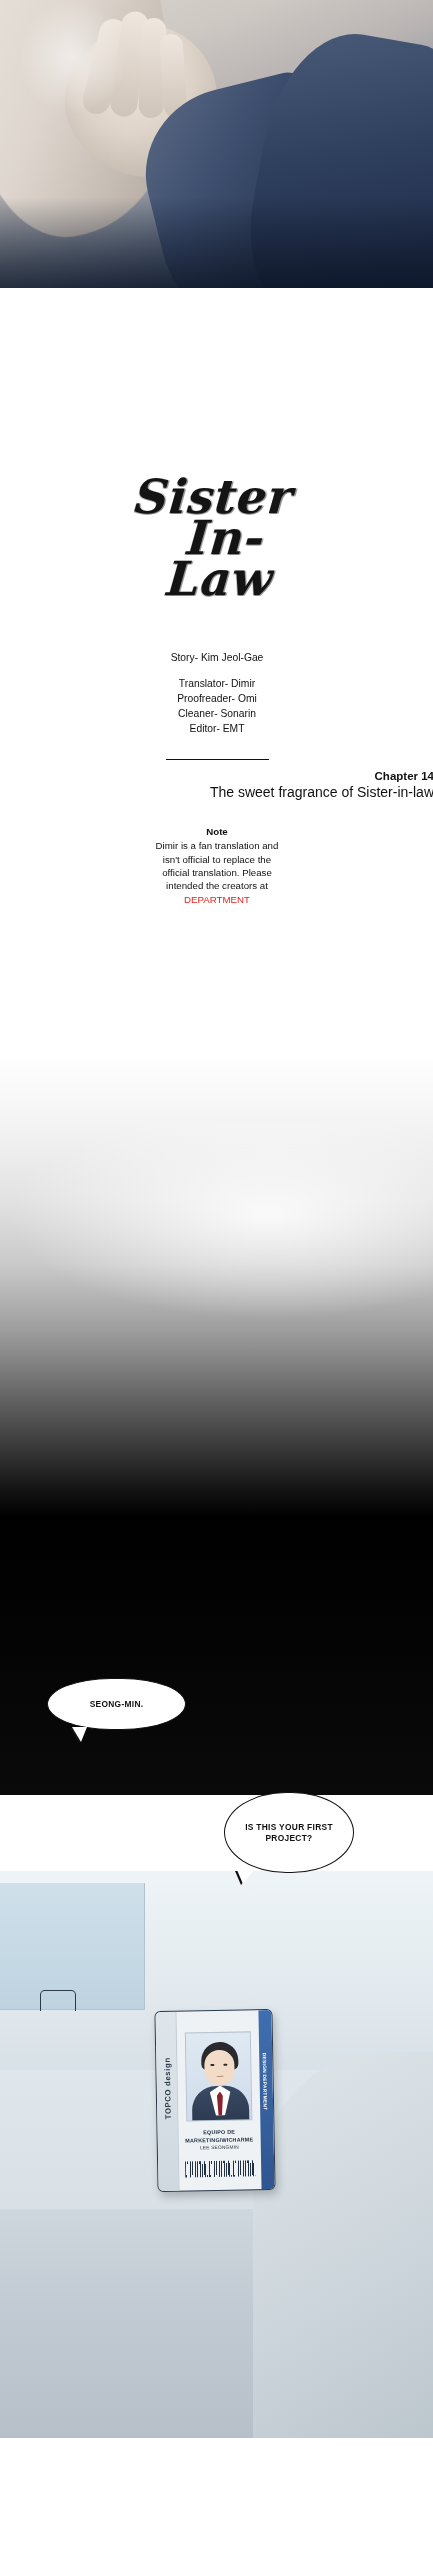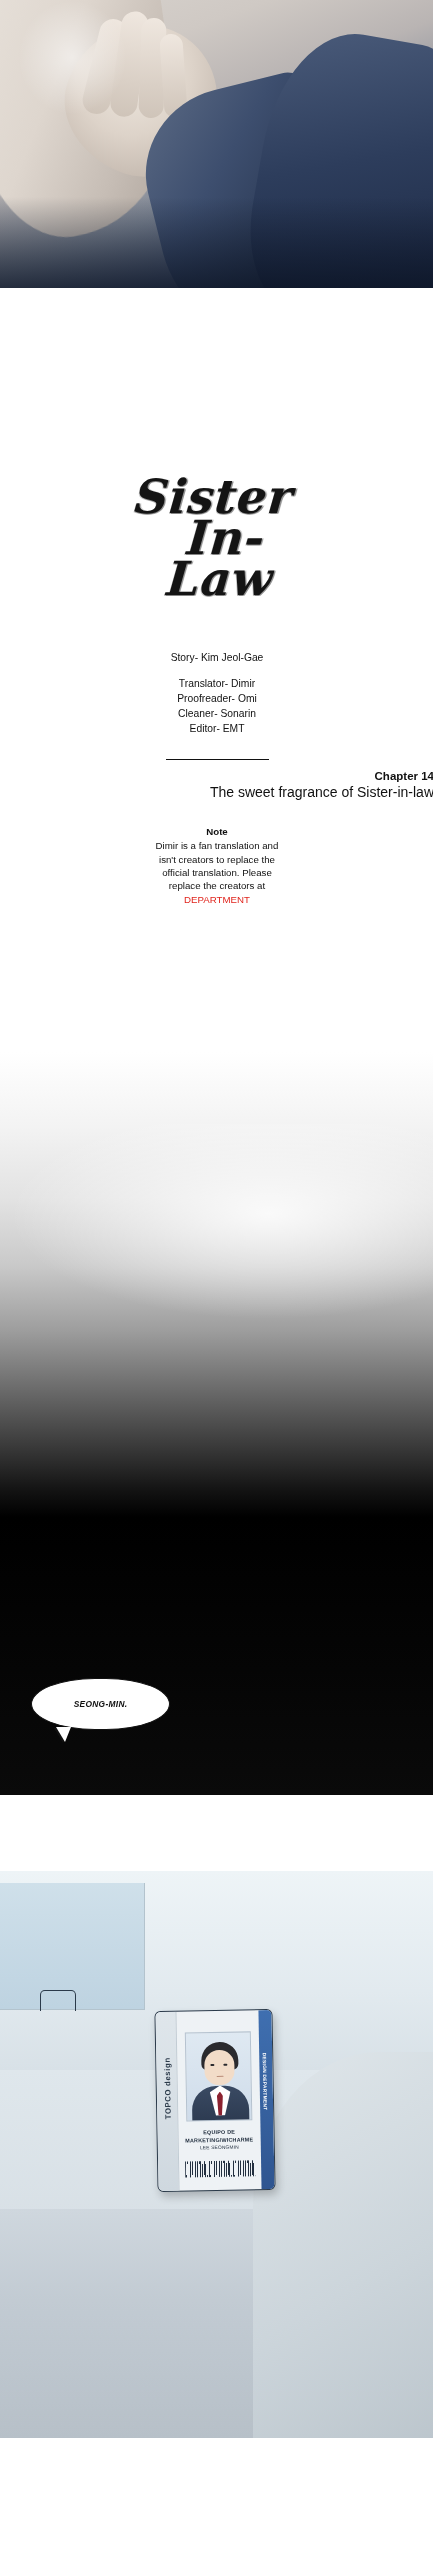--- a/index.html
+++ b/index.html
@@ -192,24 +192,23 @@
     font-weight: bold;
     color: #111;
     z-index: 5;
   }
   .bubble .txt { padding: 0 7.2px; line-height: 11px; font-size: 8.4px; letter-spacing: 0.3px; }
   .bubble .tail {
     position: absolute;
     width: 0; height: 0;
   }
   #bubble-1 {
-    left: 31px; top: 1678px;
+    left: 47px; top: 1678px;
     width: 139px; height: 52px;
     border-radius: 46% 46% 46% 46% / 50% 50% 50% 50%;
-    font-style: italic;
   }
   #bubble-1 .tail {
     left: 24px; bottom: -13.3px;
     border-left: 9.7px solid transparent;
     border-right: 6px solid transparent;
     border-top: 15.7px solid #ffffff;
     filter: drop-shadow(-1.2px 1.2px 0 #111);
   }
   #bubble-2 {
     left: 224px; top: 1792px;
@@ -407,38 +406,42 @@
 
     <div class="chapter-block">
       <div class="chapter-rule"></div>
       <div class="chapter-title">Chapter 14</div>
       <div class="chapter-sub">The sweet fragrance of Sister-in-law</div>
     </div>
 
     <div class="note-block">
       <div class="note-head">Note</div>
       <div>Dimir is a fan translation and</div>
-      <div>isn't creators to replace the</div>
+      <div>isn't official to replace the</div>
       <div>official translation. Please</div>
-      <div>replace the creators at</div>
+      <div>intended the creators at</div>
       <div class="note-link">DEPARTMENT</div>
     </div>
   </div>
 
   <div class="panel-grad">
     <div class="glow"></div>
   </div>
 
   <div class="panel-dark"></div>
 
   <div class="bubble" id="bubble-1">
     <span class="txt">SEONG-MIN.</span>
     <span class="tail"></span>
   </div>
 
+  <div class="bubble" id="bubble-2">
+    <span class="txt">IS THIS YOUR FIRST PROJECT?</span>
+    <span class="tail"></span>
+  </div>
 
   <div class="panel-badge">
     <div class="pb-wall"></div>
     <div class="pb-window"></div>
     <div class="pb-desk"></div>
     <div class="pb-shoulder"></div>
 
     <div class="badge">
       <div class="badge-side">
         <div class="badge-side-text">TOPCO design</div>

